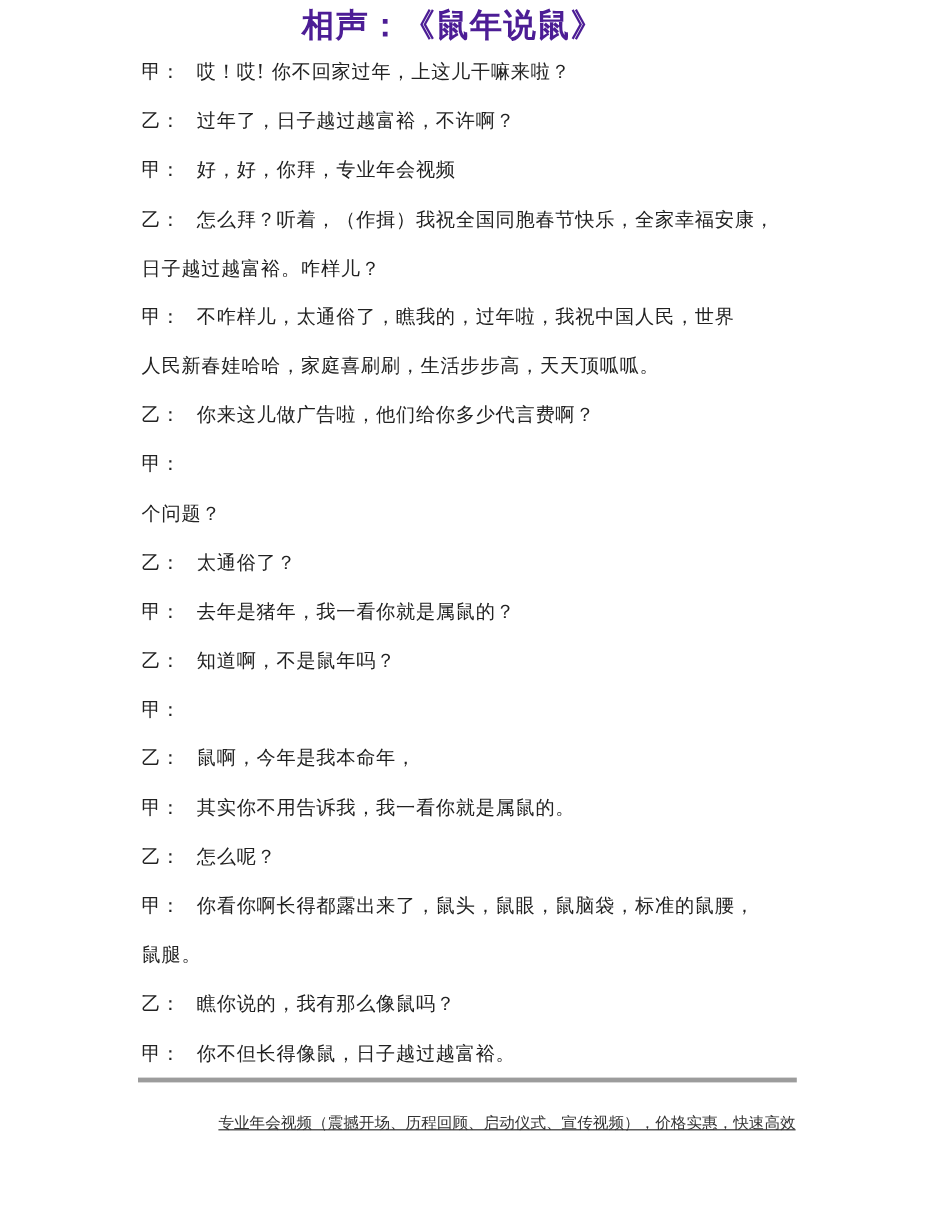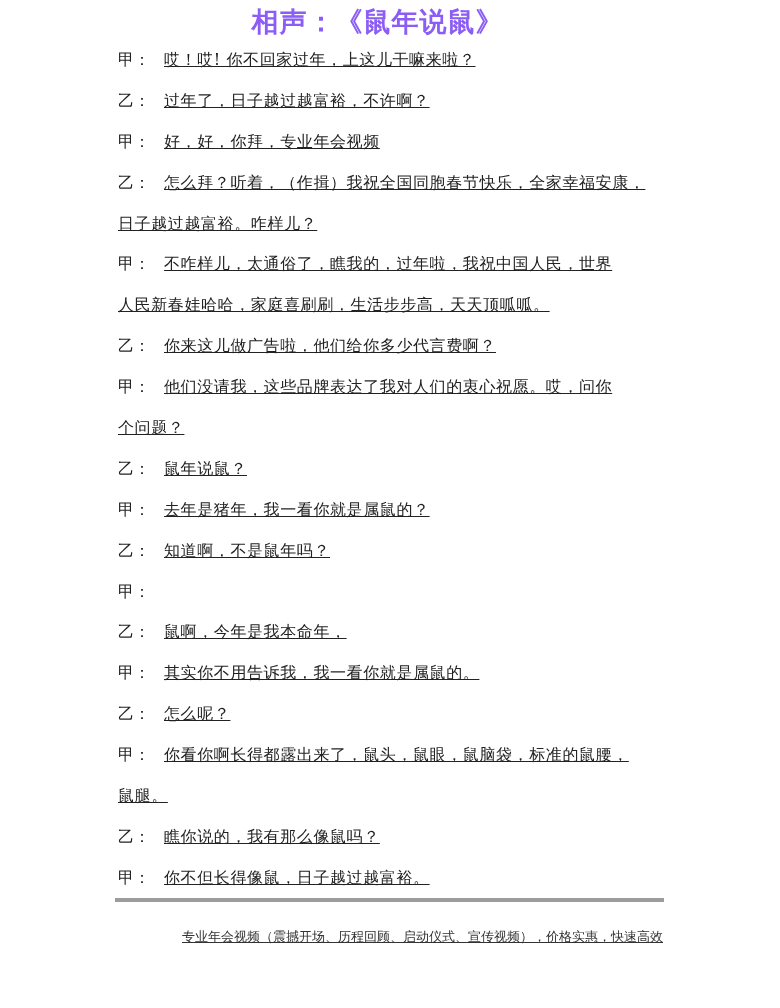--- a/index.html
+++ b/index.html
@@ -25,21 +25,21 @@
     .title {
       position: absolute;
       left: 0;
       top: 2px;
       width: 755px;
       text-align: center;
       font-family: "DejaVu Sans", "Liberation Sans", sans-serif;
       font-weight: bold;
       font-size: 27px;
       line-height: 40px;
-      color: #8b5cf6;
+      color: #4c1d95;
       letter-spacing: 1px;
     }
     .body-lines {
       position: absolute;
       left: 118px;
       top: 44px;
       width: 560px;
     }
     .line {
       height: 40.9px;
@@ -51,21 +51,20 @@
       color: #222;
     }
     .speaker {
       display: inline-block;
       width: 46px;
       flex: 0 0 46px;
     }
     .text {
       display: inline-block;
       letter-spacing: 0.6px;
-      text-decoration: underline;
     }
     .divider {
       position: absolute;
       left: 115px;
       top: 898px;
       width: 549px;
       height: 4px;
       background: #9c9c9c;
     }
     .footer {
@@ -113,28 +112,27 @@
     </div>
     <div class="line">
       <span class="text">人民新春娃哈哈，家庭喜刷刷，生活步步高，天天顶呱呱。</span>
     </div>
     <div class="line">
       <span class="speaker">乙：</span>
       <span class="text">你来这儿做广告啦，他们给你多少代言费啊？</span>
     </div>
     <div class="line">
       <span class="speaker">甲：</span>
-      <span class="text">他们没请我，这些品牌表达了我对人们的衷心祝愿。哎，问你</span>
     </div>
     <div class="line">
       <span class="text">个问题？</span>
     </div>
     <div class="line">
       <span class="speaker">乙：</span>
-      <span class="text">鼠年说鼠？</span>
+      <span class="text">太通俗了？</span>
     </div>
     <div class="line">
       <span class="speaker">甲：</span>
       <span class="text">去年是猪年，我一看你就是属鼠的？</span>
     </div>
     <div class="line">
       <span class="speaker">乙：</span>
       <span class="text">知道啊，不是鼠年吗？</span>
     </div>
     <div class="line">

